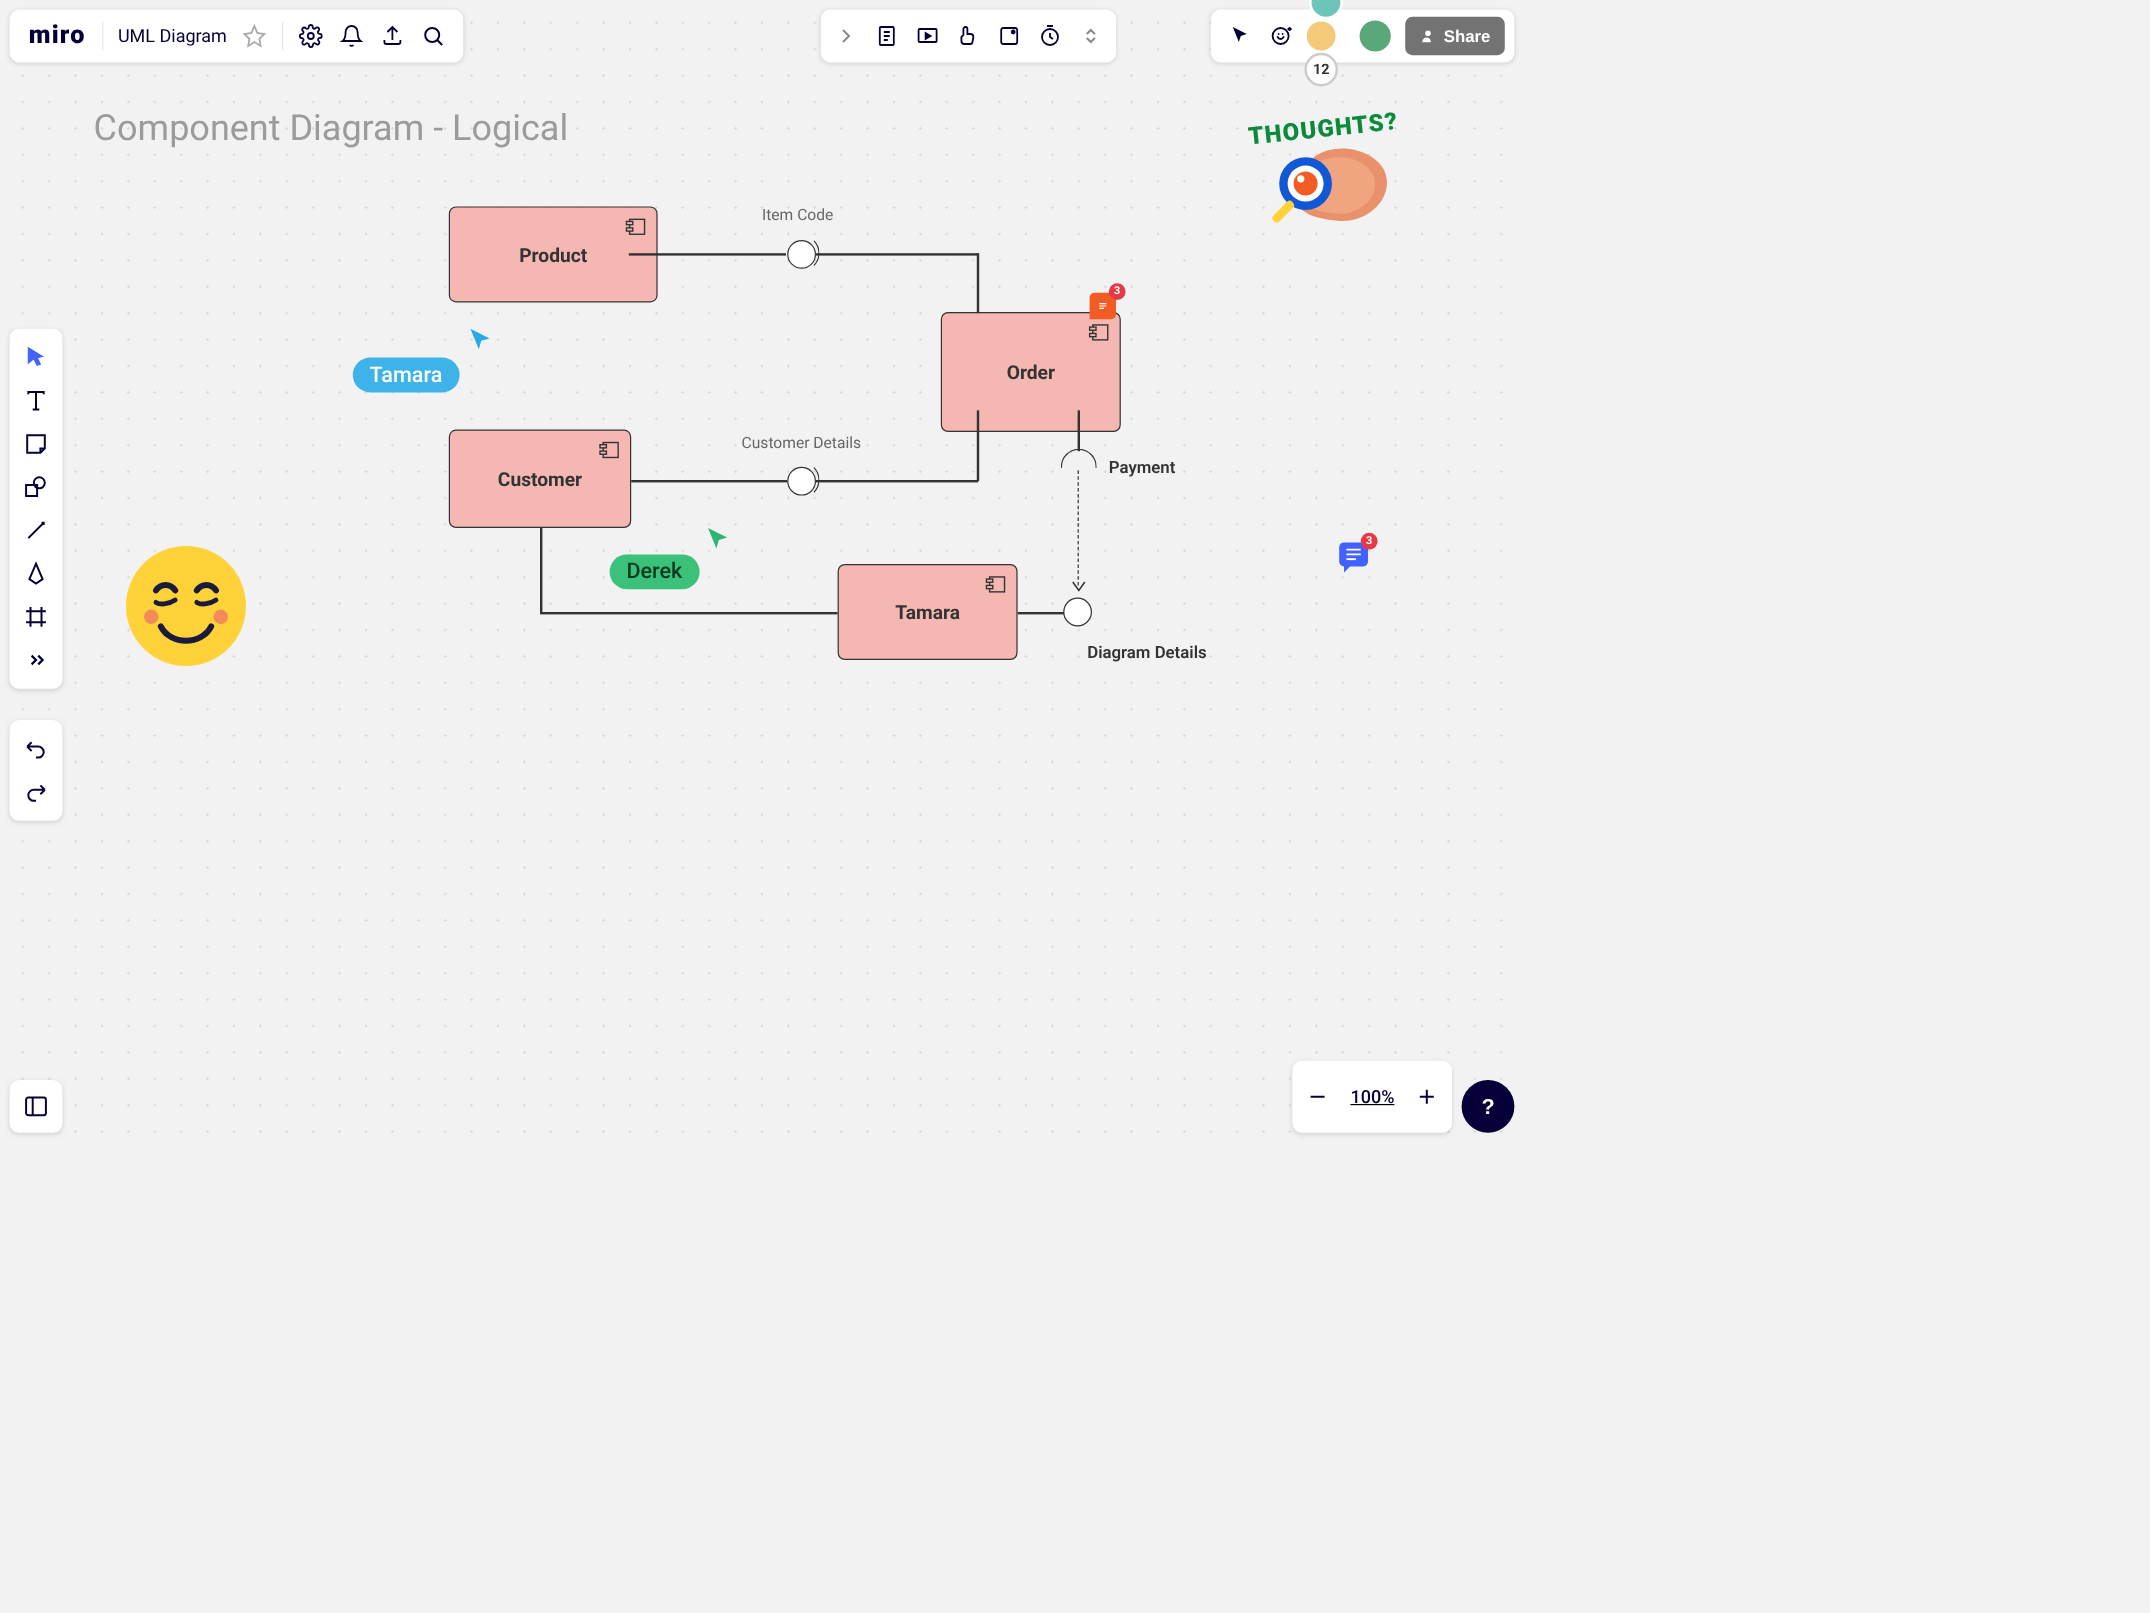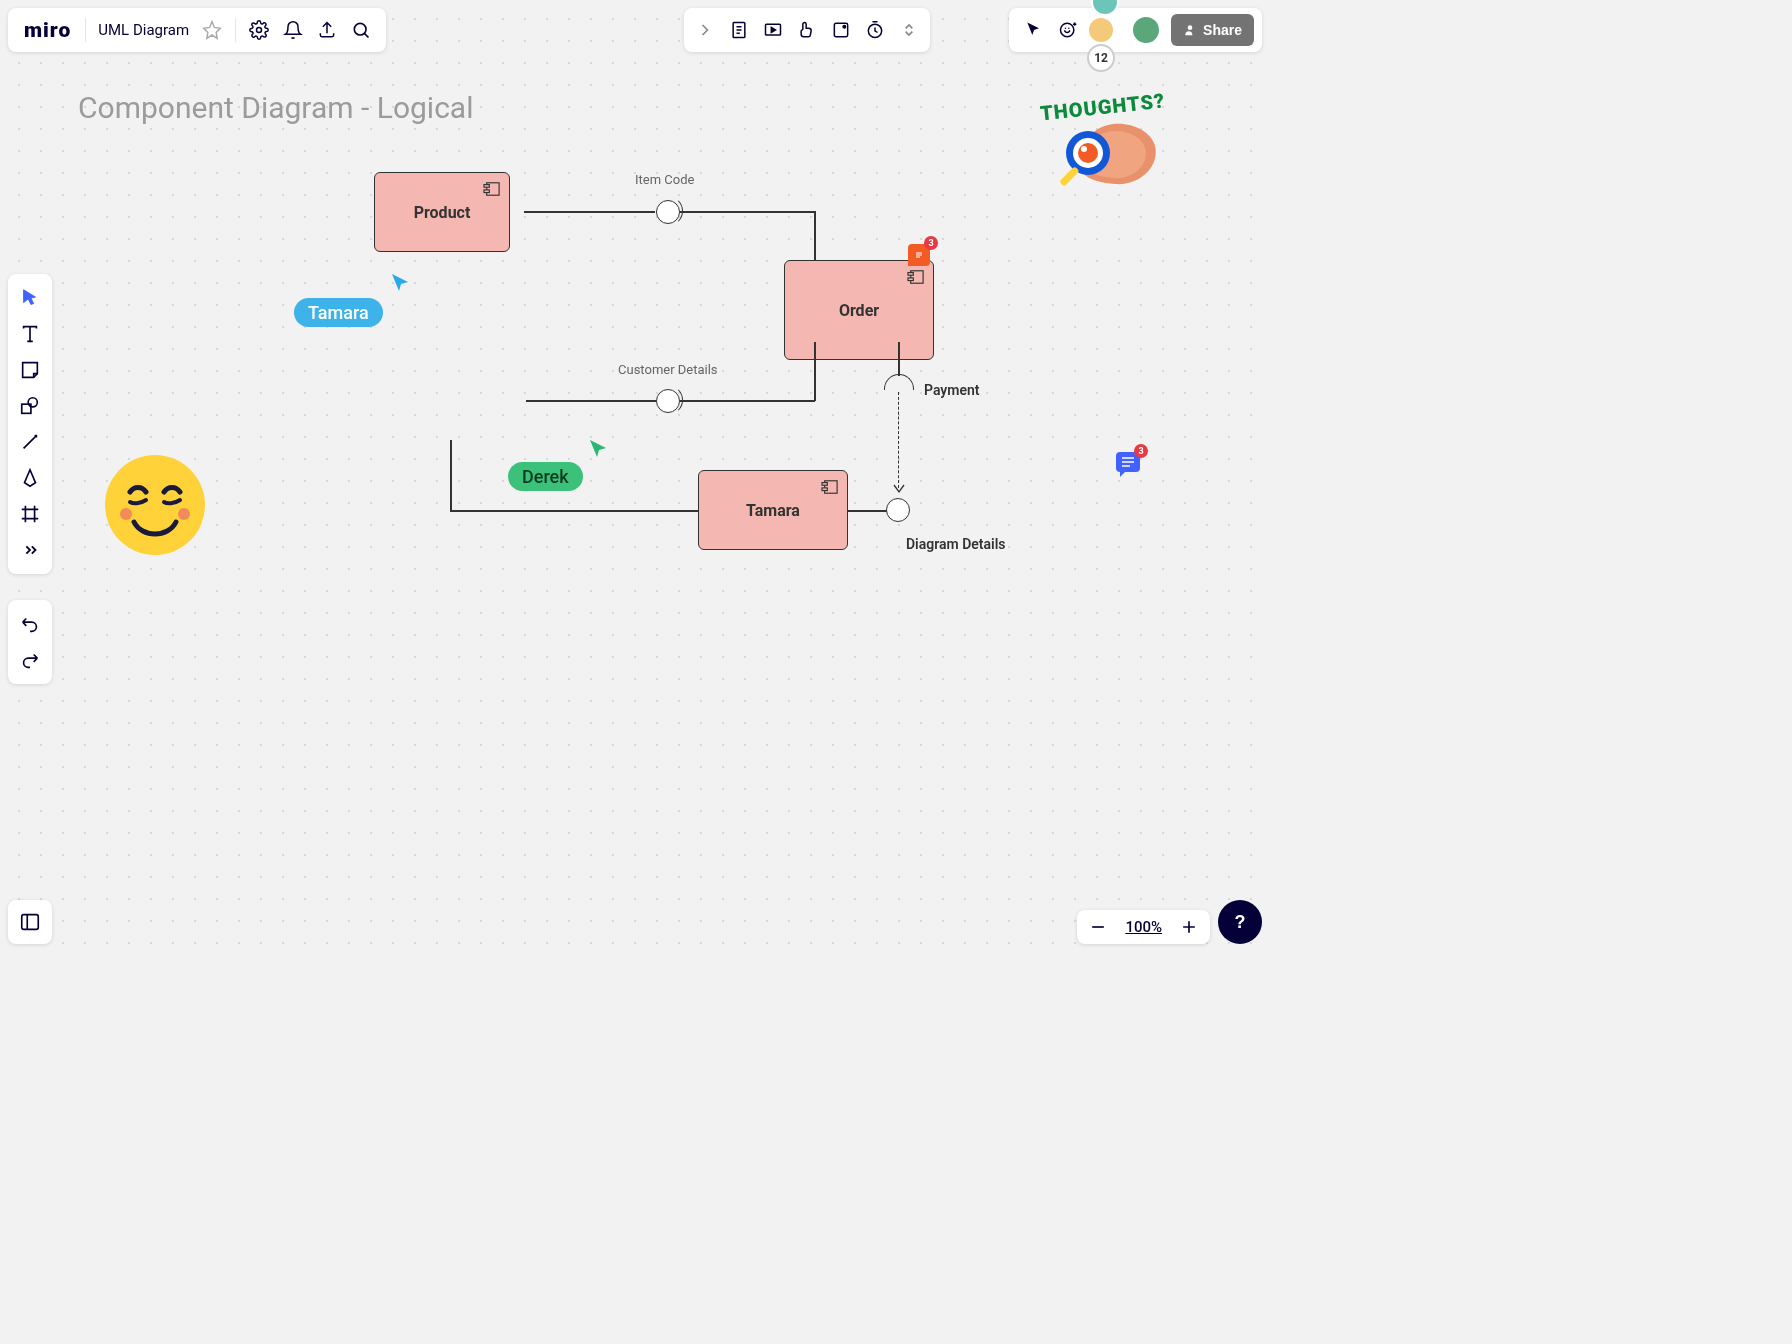--- a/index.html
+++ b/index.html
@@ -90,21 +90,21 @@
   width:44px;height:44px; background:#fff; border-radius:8px;
   box-shadow:0 1px 4px rgba(0,0,0,0.12);
   display:flex;align-items:center;justify-content:center;
   border:none;cursor:pointer;
 }
 
 
 .zoom-panel {
   position:absolute; right:60px; bottom:8px;
   background:#fff; border-radius:8px; box-shadow:0 1px 4px rgba(0,0,0,0.12);
-  height:34px; display:flex; align-items:center; padding:0 4px;text-decoration:underline;
+  height:60px; display:flex; align-items:center; padding:0 4px;text-decoration:underline;
 }
 .zoom-level { font-size:15px; color:#050038; padding:0 10px; font-weight:500;}
 .help-btn {
   position:absolute; right:8px; bottom:8px;
   width:44px;height:44px;border-radius:50%;
   background:#050038;color:#fff;border:none;font-size:18px;font-weight:700;cursor:pointer;
 }
 
 
 .canvas { position:absolute; inset:0; }
@@ -362,29 +362,37 @@
     <svg viewBox="0 0 24 24" stroke="#050038" stroke-width="2">
         <path d="M5 12h14M12 5v14"></path>
       </svg>
   </button>
 </div>
 <button class="help-btn">?</button>
 
 <div class="canvas">
   <div class="frame-title">Component Diagram - Logical</div>
 
-  <div class="component-box" style="left:374px;top:172px;width:136px;height:80px">
+  <div class="component-box" style="left:374px;top:172px;width:174px;height:80px">
     <span>Product</span>
     <svg class="component-icon" viewBox="0 0 20 18">
         <rect x="4" y="2" width="14" height="14" fill="none" stroke="#333" stroke-width="1.3"></rect>
         <rect x="1" y="4" width="6" height="3" fill="#f5b7b1" stroke="#333" stroke-width="1.3"></rect>
         <rect x="1" y="10" width="6" height="3" fill="#f5b7b1" stroke="#333" stroke-width="1.3"></rect>
       </svg>
   </div>
 
+  <div class="component-box" style="left:374px;top:358px;width:152px;height:82px">
+    <span>Customer</span>
+    <svg class="component-icon" viewBox="0 0 20 18">
+        <rect x="4" y="2" width="14" height="14" fill="none" stroke="#333" stroke-width="1.3"></rect>
+        <rect x="1" y="4" width="6" height="3" fill="#f5b7b1" stroke="#333" stroke-width="1.3"></rect>
+        <rect x="1" y="10" width="6" height="3" fill="#f5b7b1" stroke="#333" stroke-width="1.3"></rect>
+      </svg>
+  </div>
 
   <div class="component-box" style="left:784px;top:260px;width:150px;height:100px">
     <span>Order</span>
     <svg class="component-icon" viewBox="0 0 20 18">
         <rect x="4" y="2" width="14" height="14" fill="none" stroke="#333" stroke-width="1.3"></rect>
         <rect x="1" y="4" width="6" height="3" fill="#f5b7b1" stroke="#333" stroke-width="1.3"></rect>
         <rect x="1" y="10" width="6" height="3" fill="#f5b7b1" stroke="#333" stroke-width="1.3"></rect>
       </svg>
   </div>
   <div class="comment-pin" style="left:908px;top:244px">

